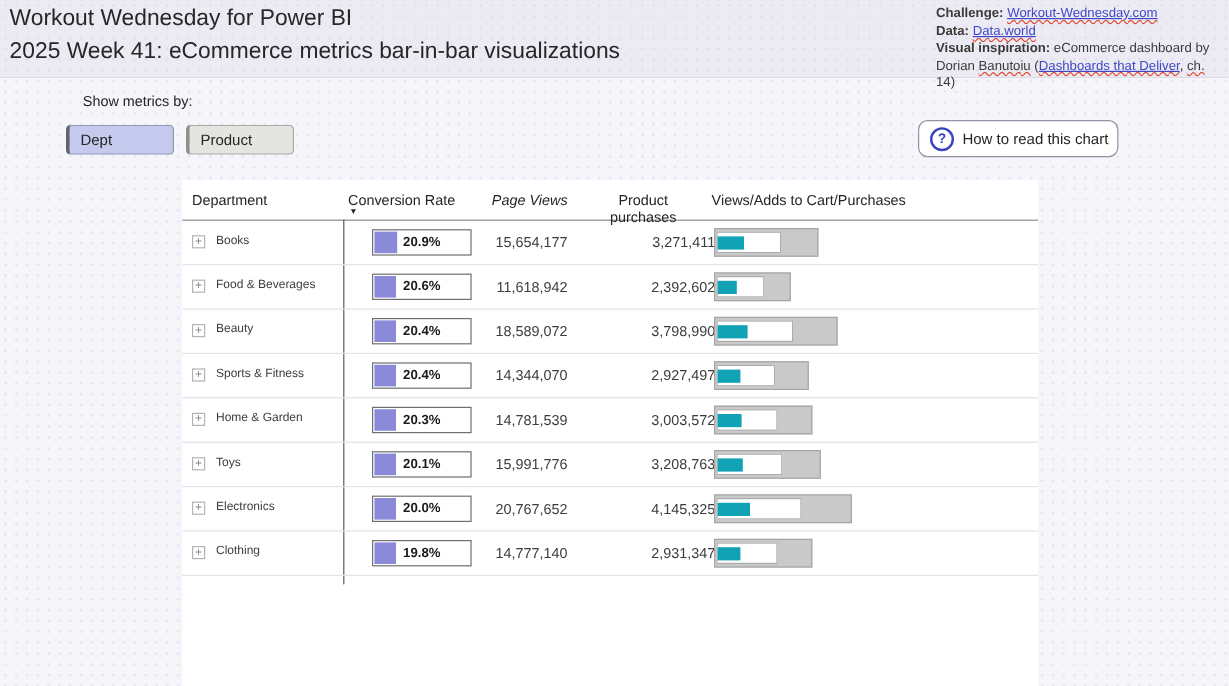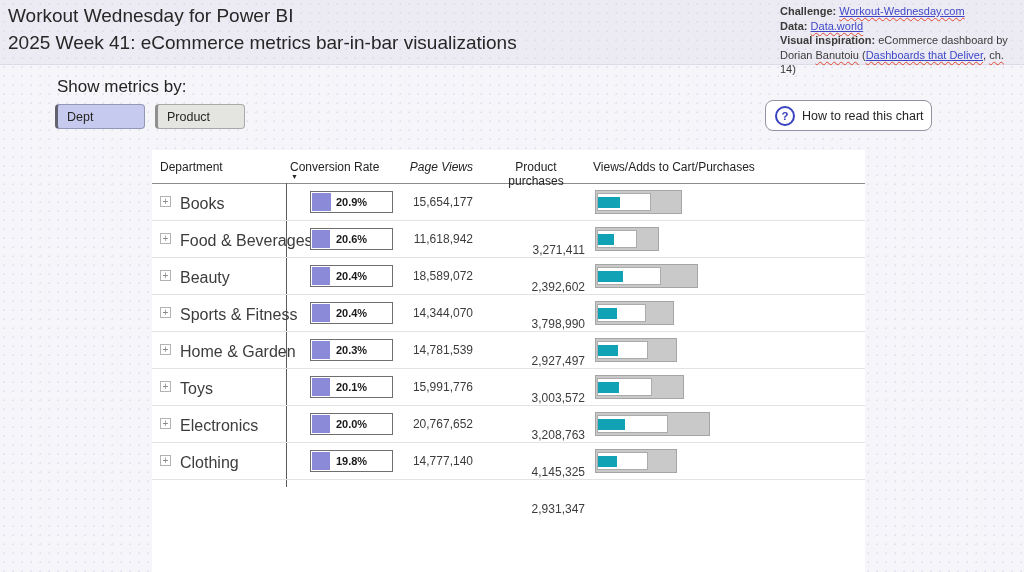--- a/index.html
+++ b/index.html
@@ -17,21 +17,21 @@
     background-image:radial-gradient(#DFDDEA 1px, transparent 1px);
     background-size:9px 9px;
     border-bottom:1px solid #DDDBE6;
   }
   .title{position:absolute;left:8px;top:2px;font-size:19px;line-height:27px;color:#272727;font-weight:400;}
   .credits{position:absolute;left:780px;top:4px;width:242px;font-size:11px;line-height:14.5px;color:#3B3A39;}
   .credits b{font-weight:700;}
   .link{color:#3F47C6;text-decoration:underline;cursor:pointer;}
   .sq{text-decoration:underline;text-decoration-style:wavy;text-decoration-color:#E0462E;text-decoration-thickness:1px;text-underline-offset:2px;}
   
-  .show-label{position:absolute;left:57px;top:77px;font-size:17px;color:#252423;}
+  .show-label{position:absolute;left:69px;top:77px;font-size:12px;color:#252423;}
   .slicer-btn{
     position:absolute;top:104px;height:25px;width:90px;box-sizing:border-box;
     border-radius:4px;font-size:12.5px;color:#252525;
     display:flex;align-items:center;padding-left:9px;cursor:pointer;
   }
   .slicer-dept{left:55px;background:#C6CAEE;border:1px solid #9396B4;border-left:3px solid #62636E;}
   .slicer-product{left:155px;background:#E4E5E1;border:1px solid #A9A9A9;border-left:3px solid #8F8F8F;}
   .help-btn{
     position:absolute;left:765px;top:100px;width:167px;height:31px;box-sizing:border-box;
     background:#FFFFFF;border:1px solid #9193A3;border-radius:8px;
@@ -52,24 +52,24 @@
   .h-pv{position:absolute;left:215px;width:106px;top:10px;text-align:right;font-style:italic;}
   .h-pp{position:absolute;left:335px;width:98px;top:10px;text-align:center;}
   .h-bib{position:absolute;left:441px;top:10px;}
   .vdivider{position:absolute;left:134px;top:33px;width:1px;height:304px;background:#5A5A5A;}
   .trow{position:relative;height:36px;border-bottom:1px solid #E3E3E5;cursor:pointer;}
   .expand{
     position:absolute;left:8px;top:12px;width:11px;height:11px;box-sizing:border-box;
     border:1px solid #B3B3B3;color:#8A8A8A;font-size:10px;line-height:9px;text-align:center;
     background:#fff;cursor:pointer;
   }
-  .dept{position:absolute;left:28px;top:11px;font-size:16px;color:#3C3C3C;}
+  .dept{position:absolute;left:28px;top:11px;font-size:10px;color:#3C3C3C;}
   .num{font-size:12px;color:#3C3C3C;text-align:right;}
   .pv{position:absolute;left:215px;width:106px;top:11px;}
-  .pp{position:absolute;left:335px;width:98px;top:11px;margin-top:48px;}
+  .pp{position:absolute;left:346px;width:98px;top:11px;}
   .convbox{
     position:absolute;left:158px;top:7px;width:83px;height:22px;box-sizing:border-box;
     background:#FFFFFF;border:1px solid #6F6F6F;
   }
   .convfill{position:absolute;left:1px;top:1px;bottom:1px;background:#8A8AD9;}
   .convlabel{
     position:absolute;left:0;top:0;right:0;bottom:0;text-align:center;
     font-size:11px;font-weight:700;color:#1A1A1A;line-height:20px;
   }
   .bib{position:absolute;left:443px;top:6px;height:24px;}

